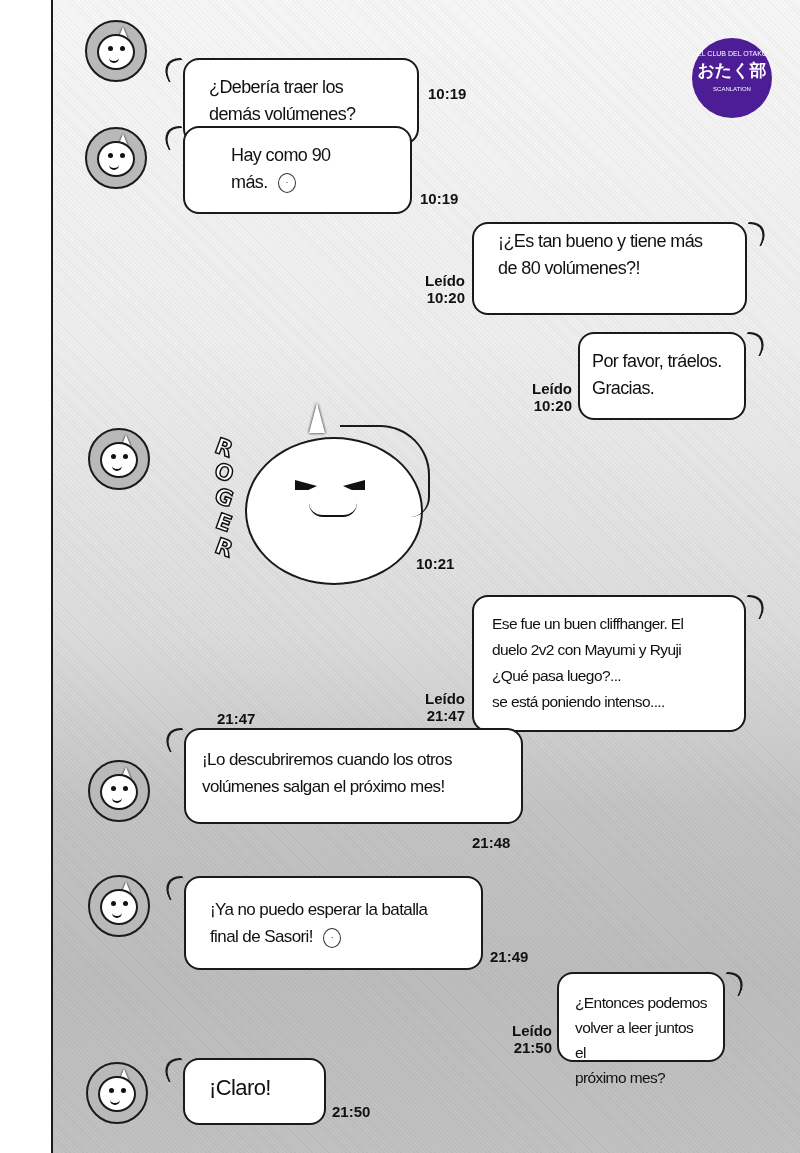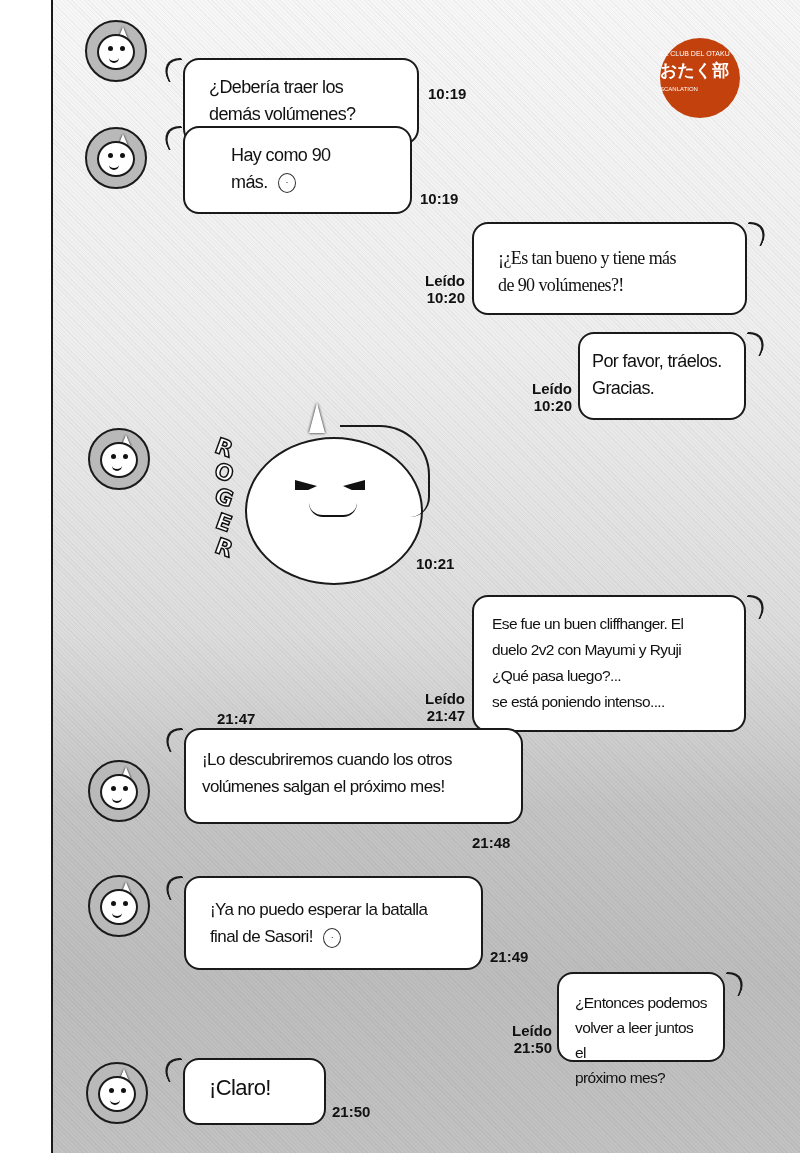--- a/index.html
+++ b/index.html
@@ -36,22 +36,22 @@
   }
   .bubble .tail {
     position: absolute; top: -2px; width: 22px; height: 22px; border-top: 2.5px solid #1a1a1a;
   }
   .bubble.left .tail { left: -22px; border-left: 2.5px solid #1a1a1a; border-radius: 22px 0 0 0; transform: skewX(25deg); }
   .bubble.right .tail { right: -22px; border-right: 2.5px solid #1a1a1a; border-radius: 0 22px 0 0; transform: skewX(-25deg); }
   .time { position: absolute; font-size: 15px; font-weight: bold; color: #111; }
   .read { position: absolute; font-size: 15px; font-weight: bold; color: #111; text-align: right; line-height: 17px; }
   .emoji { display: inline-block; width: 18px; height: 20px; border: 1.5px solid #333; border-radius: 50%; margin-left: 10px; vertical-align: middle; box-sizing: border-box; font-size: 9px; text-align: center; line-height: 17px; }
   .watermark {
-    position: absolute; left: 660px; top: 38px; width: 80px; height: 80px; border-radius: 50%;
-    background: #c2410c; color: #fff; box-sizing: border-box; padding-top: 12px;
+    position: absolute; left: 692px; top: 38px; width: 80px; height: 80px; border-radius: 50%;
+    background: #4c1d95; color: #fff; text-align: center; box-sizing: border-box; padding-top: 12px;
   }
   .watermark .top { font-size: 7px; display: block; }
   .watermark .mid { font-size: 17px; font-weight: bold; display: block; margin-top: 2px; }
   .watermark .bot { font-size: 6px; display: block; margin-top: 4px; }
   .sticker { position: absolute; left: 245px; top: 425px; width: 195px; height: 160px; }
   .sticker .blob { position: absolute; left: 0; top: 12px; width: 178px; height: 148px; background: #fff; border: 2.5px solid #1a1a1a; border-radius: 50%; box-sizing: border-box; }
   .sticker .horn { position: absolute; left: 64px; top: -22px; width: 0; height: 0; border-left: 8px solid transparent; border-right: 8px solid transparent; border-bottom: 30px solid #fff; filter: drop-shadow(0 0 1.5px #000); }
   .sticker .arm { position: absolute; left: 95px; top: 0px; width: 88px; height: 90px; border: 2.5px solid #1a1a1a; border-left: none; border-bottom: none; border-radius: 0 50px 20px 0; background: transparent; }
   .sticker .eye { position: absolute; top: 55px; width: 22px; height: 10px; background: #111; }
   .sticker .eye.l { left: 50px; clip-path: polygon(0 0, 100% 60%, 60% 100%, 0 100%); }
@@ -98,24 +98,24 @@
   <div class="tail"></div>
   <div>Hay como 90</div>
   <div><span>más.</span><span class="emoji">·</span></div>
 </div>
 <div class="time" style="left:420px;top:190px;">10:19</div>
 
 <div class="read" style="left:415px;top:272px;width:50px;">
   <div>Leído</div>
     <div>10:20</div>
 </div>
-<div class="bubble right" style="left:472px;top:222px;width:275px;height:93px;padding-top:21px;font-family:Liberation Serif, serif;">
+<div class="bubble right" style="left:472px;top:222px;width:275px;height:93px;padding-top:4px;">
   <div class="tail"></div>
   <div>¡¿Es tan bueno y tiene más</div>
-  <div>de 90 volúmenes?!</div>
+  <div>de 80 volúmenes?!</div>
 </div>
 
 <div class="read" style="left:522px;top:380px;width:50px;">
   <div>Leído</div>
     <div>10:20</div>
 </div>
 <div class="bubble right" style="left:578px;top:332px;width:168px;height:88px;padding:14px 12px;">
   <div class="tail"></div>
   <div>Por favor, tráelos.</div>
   <div>Gracias.</div>

